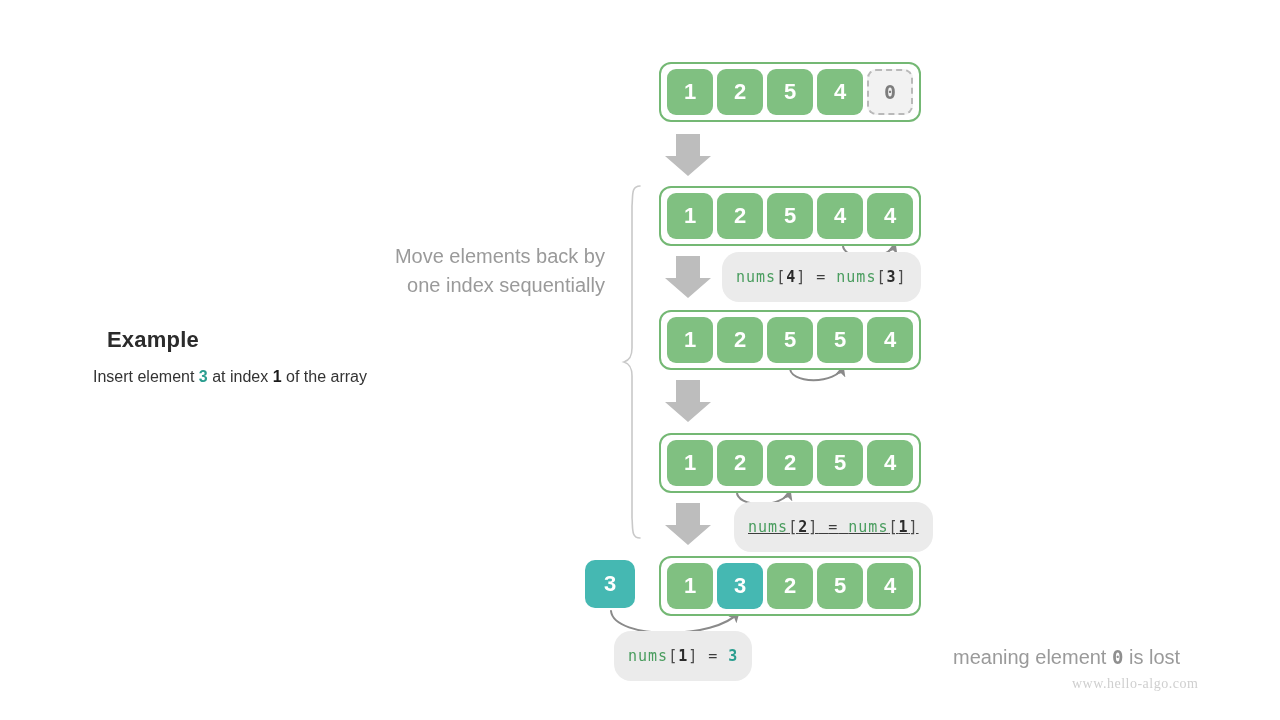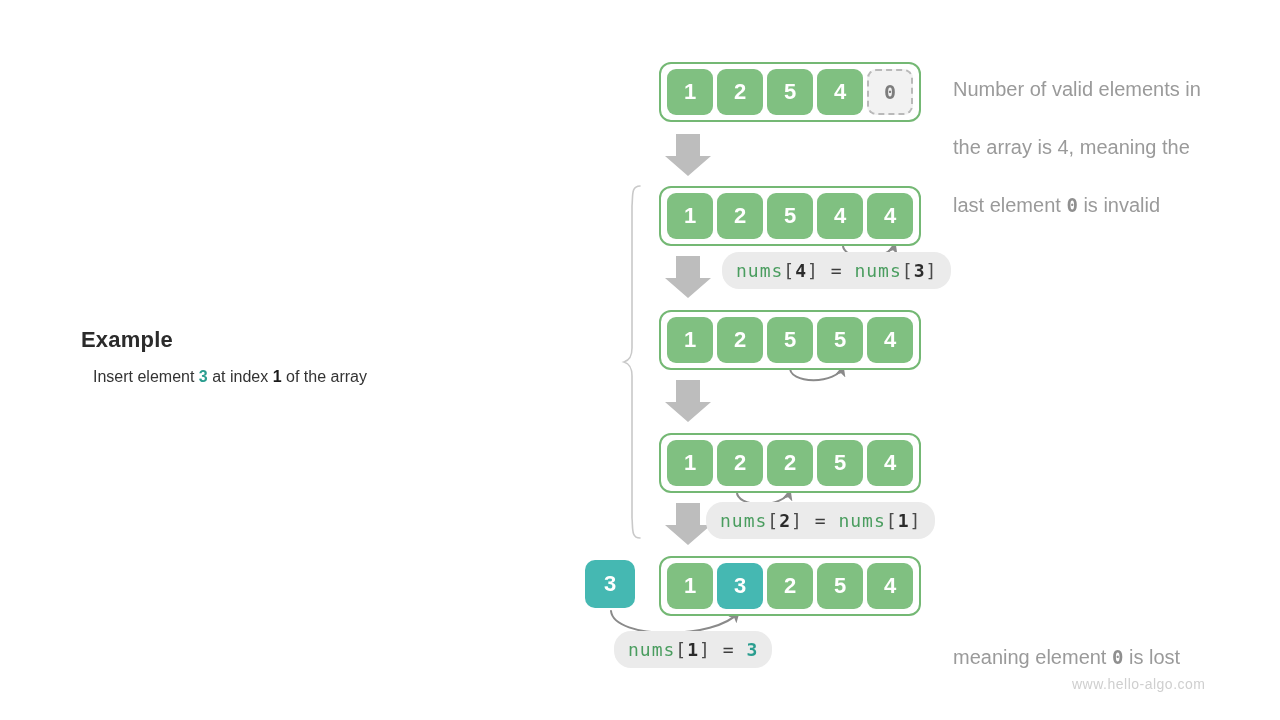--- a/index.html
+++ b/index.html
@@ -42,40 +42,40 @@
   #note-bottom { left: 953px; top: 556px; width: 310px; }
 
   #note-move {
     left: 300px; top: 242px; width: 305px;
     text-align: right;
     color: #9a9a9a;
   }
 
   #example-title {
     position: absolute;
-    left: 81px; top: 327px;
+    left: 107px; top: 327px;
     font-size: 22px;
     font-weight: bold;
     color: #2b2b2b;
     letter-spacing: 0.2px;
   }
   #example-desc {
     position: absolute;
     left: 93px; top: 368px;
     font-size: 16px;
     color: #333333;
     white-space: nowrap;
   }
   #example-desc .hl-teal { color: #2a9d8f; font-weight: bold; }
   #example-desc .hl-bold { color: #1a1a1a; font-weight: bold; }
 
   #watermark {
     position: absolute;
     left: 1072px; top: 676px;
-    font-family: Liberation Sans, sans-serif;
+    font-family: Liberation Serif, serif;
     font-size: 14px;
     color: #cfcfcf;
     letter-spacing: 0.5px;
   }
 
   
   .array-box {
     position: absolute;
     box-sizing: border-box;
     border: 2px solid #74b874;
@@ -111,23 +111,23 @@
   .cell.standalone {
     position: absolute;
     background: #45b8b2;
   }
 
   
   .code-label {
     position: absolute;
     background: #ebebeb;
     border-radius: 17px;
-    padding: 8px 14px;
+    padding: 16px 14px;
     font-family: "DejaVu Sans Mono", monospace;
-    font-size: 18px;
+    font-size: 15px;
     letter-spacing: 1px;
     white-space: nowrap;
     color: #3d3d3d;
   }
   .code-label .nm { color: #4a9d5f; }
   .code-label .ix { color: #2b2b2b; font-weight: bold; }
   .code-label .br { color: #4a4a4a; }
   .code-label .eq { color: #3d3d3d; }
   .code-label .val { color: #2a9d8f; font-weight: bold; }
 
@@ -229,39 +229,36 @@
     <div class="cell">2</div>
     <div class="cell">5</div>
     <div class="cell">4</div>
   </div>
 
   <div class="code-label" style="left:722px; top:252px;">
     <span class="nm">nums</span><span class="br">[</span><span class="ix">4</span><span class="br">]</span>&nbsp;<span class="eq">=</span>&nbsp;<span class="nm">nums</span><span class="br">[</span><span class="ix">3</span><span class="br">]</span>
   </div>
 
 
-  <div class="code-label" style="left:706px; top:502px;">
+  <div class="code-label" style="left:734px; top:502px;text-decoration:underline;">
     <span class="nm">nums</span><span class="br">[</span><span class="ix">2</span><span class="br">]</span>&nbsp;<span class="eq">=</span>&nbsp;<span class="nm">nums</span><span class="br">[</span><span class="ix">1</span><span class="br">]</span>
   </div>
 
   <div class="code-label" style="left:614px; top:624px;margin-top:7px;">
     <span class="nm">nums</span><span class="br">[</span><span class="ix">1</span><span class="br">]</span>&nbsp;<span class="eq">=</span>&nbsp;<span class="val">3</span>
   </div>
 
-  <div class="note" id="note-top">
-    <span>Number of valid elements in</span><br>
-    <span>the array is 4, meaning the</span><br>
-    <span>last element </span><span class="mono-b">0</span><span> is invalid</span>
-  </div>
 
   <div class="note" id="note-bottom">
     <br>
     <span>meaning element </span><span class="mono-b">0</span><span> is lost</span>
   </div>
 
+  <div class="note" id="note-move">Move elements back by
+one index sequentially</div>
 
   <div id="example-title">Example</div>
   <div id="example-desc">
     <span>Insert element </span><span class="hl-teal">3</span><span> at index </span><span class="hl-bold">1</span><span> of the array</span>
   </div>
 
   <div id="watermark">www.hello-algo.com</div>
 
 </div>
 

